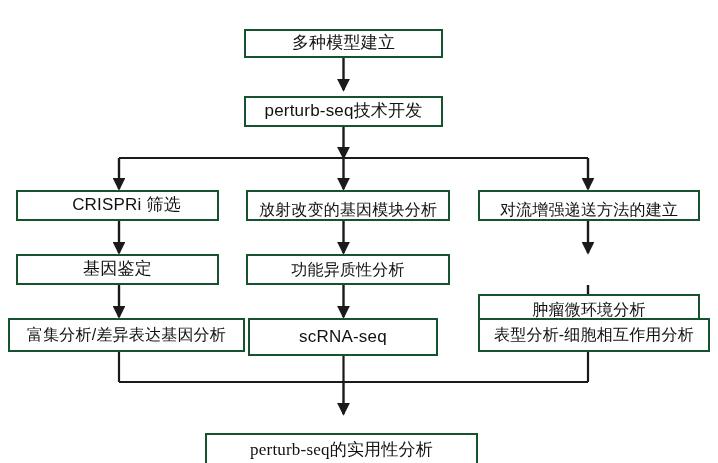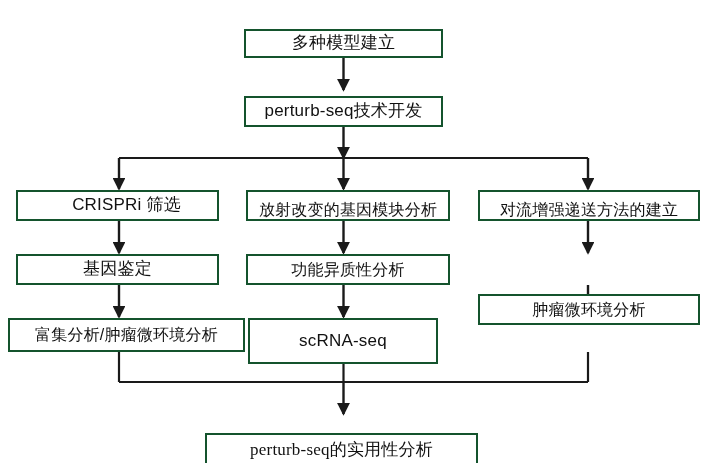--- a/index.html
+++ b/index.html
@@ -106,25 +106,28 @@
 
   <div class="node fs17" style="left:16px; top:254px; width:203px; height:31px;">
     <span>基因鉴定</span>
   </div>
 
   <div class="node fs16" style="left:478px; top:254px; width:222px; height:31px;margin-top:40px;">
     <span>肿瘤微环境分析</span>
   </div>
 
   <div class="node fs16" style="left:8px; top:318px; width:237px; height:34px;">
-    <span>富集分析/肿瘤微环境分析</span>
+    <span>富集分析/差异表达基因分析</span>
   </div>
 
-  <div class="node fs17" style="left:248px; top:318px; width:190px; height:46px;">
+  <div class="node fs17" style="left:248px; top:318px; width:190px; height:38px;">
     <span>scRNA-seq</span>
   </div>
 
+  <div class="node fs16" style="left:478px; top:318px; width:232px; height:34px;">
+    <span>表型分析-细胞相互作用分析</span>
+  </div>
 
   <div class="node fs17" style="left:205px; top:433px; width:273px; height:35px;font-family:Liberation Serif, serif;">
     <span>perturb-seq的实用性分析</span>
   </div>
 
 </div>
 
 </body></html>

